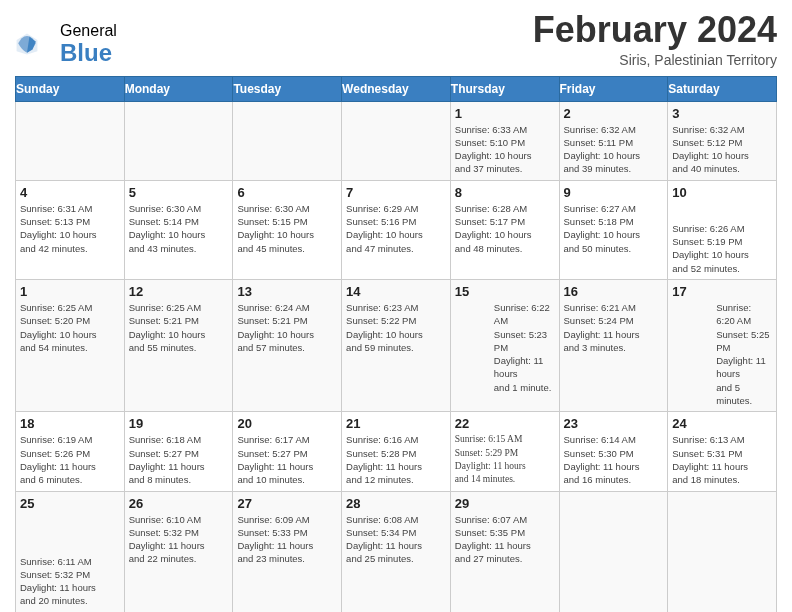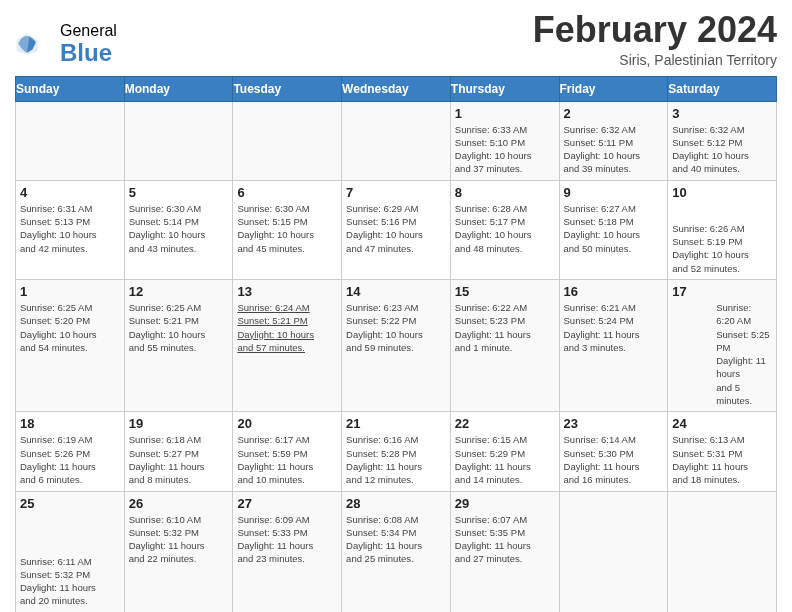--- a/index.html
+++ b/index.html
@@ -223,35 +223,35 @@
           </td>
           <td>
             <div class="day-number">12</div>
             <div class="day-info" style="white-space: pre-line;">Sunrise: 6:25 AM
 Sunset: 5:21 PM
 Daylight: 10 hours
 and 55 minutes.</div>
           </td>
           <td>
             <div class="day-number">13</div>
-            <div class="day-info" style="white-space: pre-line; text-decoration: underline;">Sunrise: 6:24 AM
+            <div class="day-info" style="white-space: pre-line;">Sunrise: 6:24 AM
 Sunset: 5:21 PM
 Daylight: 10 hours
 and 57 minutes.</div>
           </td>
           <td>
             <div class="day-number">14</div>
             <div class="day-info" style="white-space: pre-line;">Sunrise: 6:23 AM
 Sunset: 5:22 PM
 Daylight: 10 hours
 and 59 minutes.</div>
           </td>
           <td>
             <div class="day-number">15</div>
-            <div class="day-info" style="white-space: pre-line;">Sunrise: 6:22 AM
+            <div class="day-info" style="white-space: pre-line; margin-left: 39px;">Sunrise: 6:22 AM
 Sunset: 5:23 PM
 Daylight: 11 hours
 and 1 minute.</div>
           </td>
           <td>
             <div class="day-number">16</div>
             <div class="day-info" style="white-space: pre-line;">Sunrise: 6:21 AM
 Sunset: 5:24 PM
 Daylight: 11 hours
 and 3 minutes.</div>
@@ -275,34 +275,34 @@
           <td>
             <div class="day-number">19</div>
             <div class="day-info" style="white-space: pre-line;">Sunrise: 6:18 AM
 Sunset: 5:27 PM
 Daylight: 11 hours
 and 8 minutes.</div>
           </td>
           <td>
             <div class="day-number">20</div>
             <div class="day-info" style="white-space: pre-line;">Sunrise: 6:17 AM
-Sunset: 5:59 PM
+Sunset: 5:27 PM
 Daylight: 11 hours
 and 10 minutes.</div>
           </td>
           <td>
             <div class="day-number">21</div>
             <div class="day-info" style="white-space: pre-line;">Sunrise: 6:16 AM
 Sunset: 5:28 PM
 Daylight: 11 hours
 and 12 minutes.</div>
           </td>
           <td>
             <div class="day-number">22</div>
-            <div class="day-info" style="white-space: pre-line;">Sunrise: 6:15 AM
+            <div class="day-info" style="white-space: pre-line; font-family: Liberation Serif, serif;">Sunrise: 6:15 AM
 Sunset: 5:29 PM
 Daylight: 11 hours
 and 14 minutes.</div>
           </td>
           <td>
             <div class="day-number">23</div>
             <div class="day-info" style="white-space: pre-line;">Sunrise: 6:14 AM
 Sunset: 5:30 PM
 Daylight: 11 hours
 and 16 minutes.</div>

